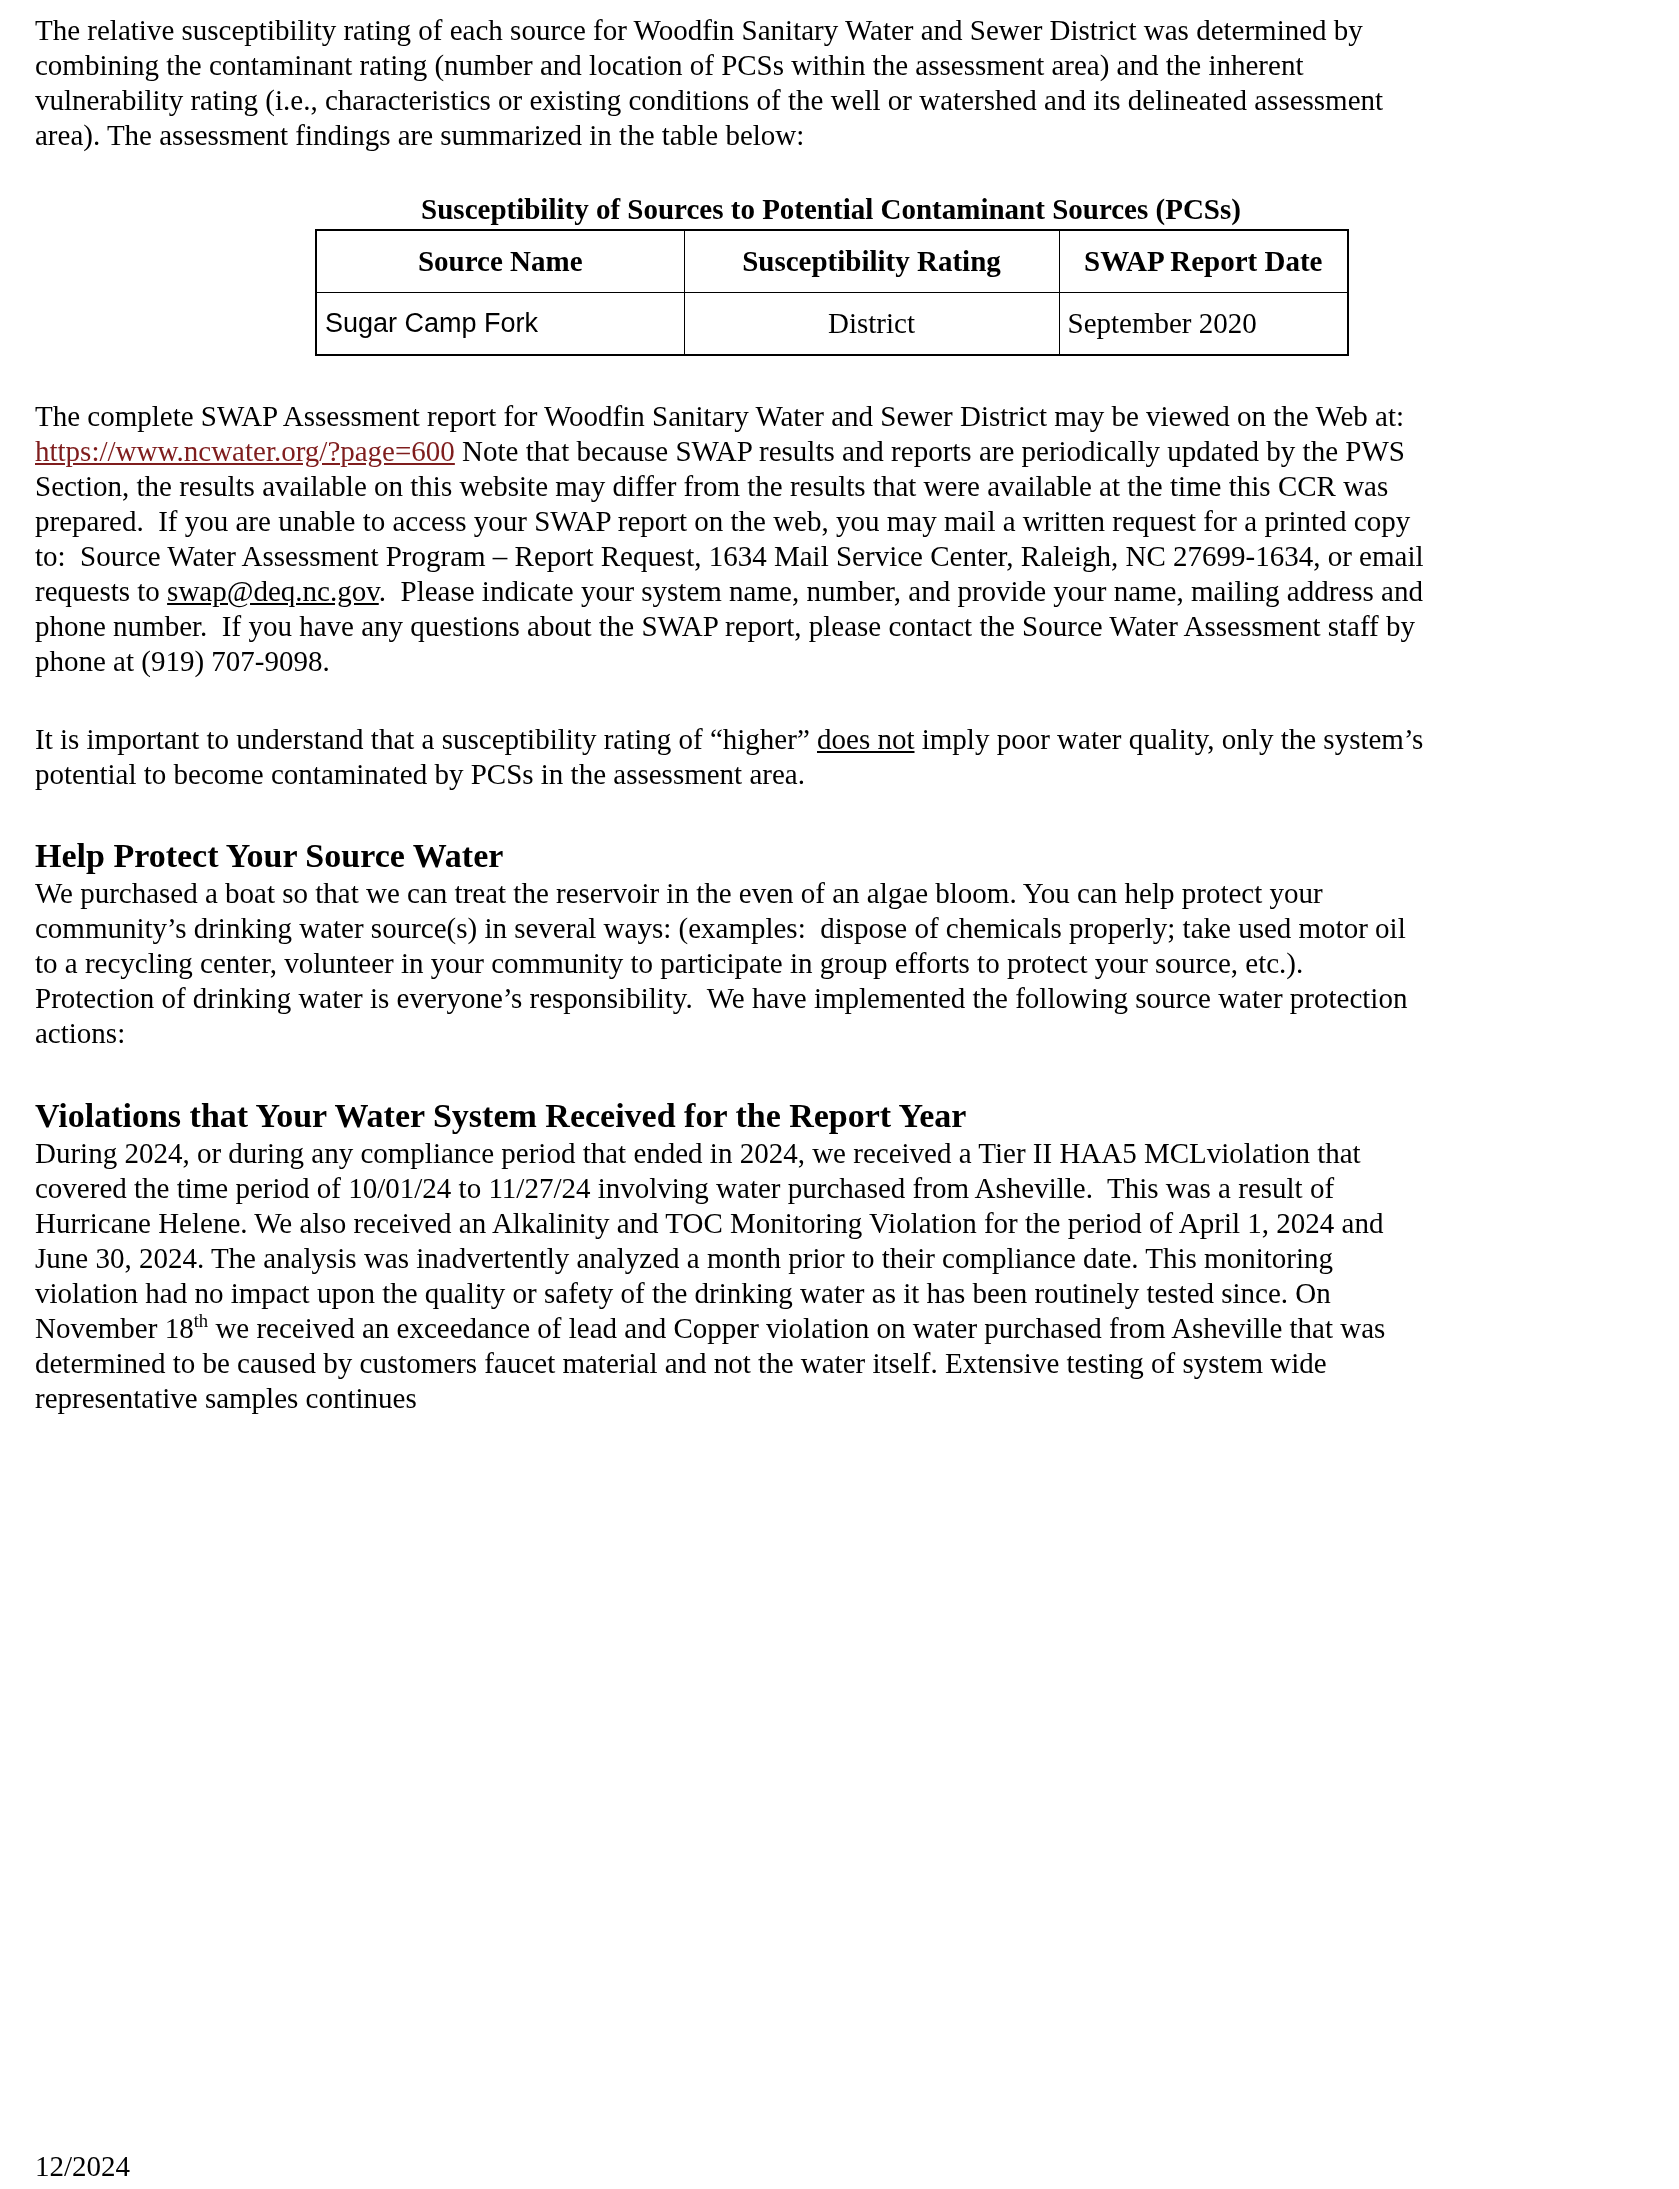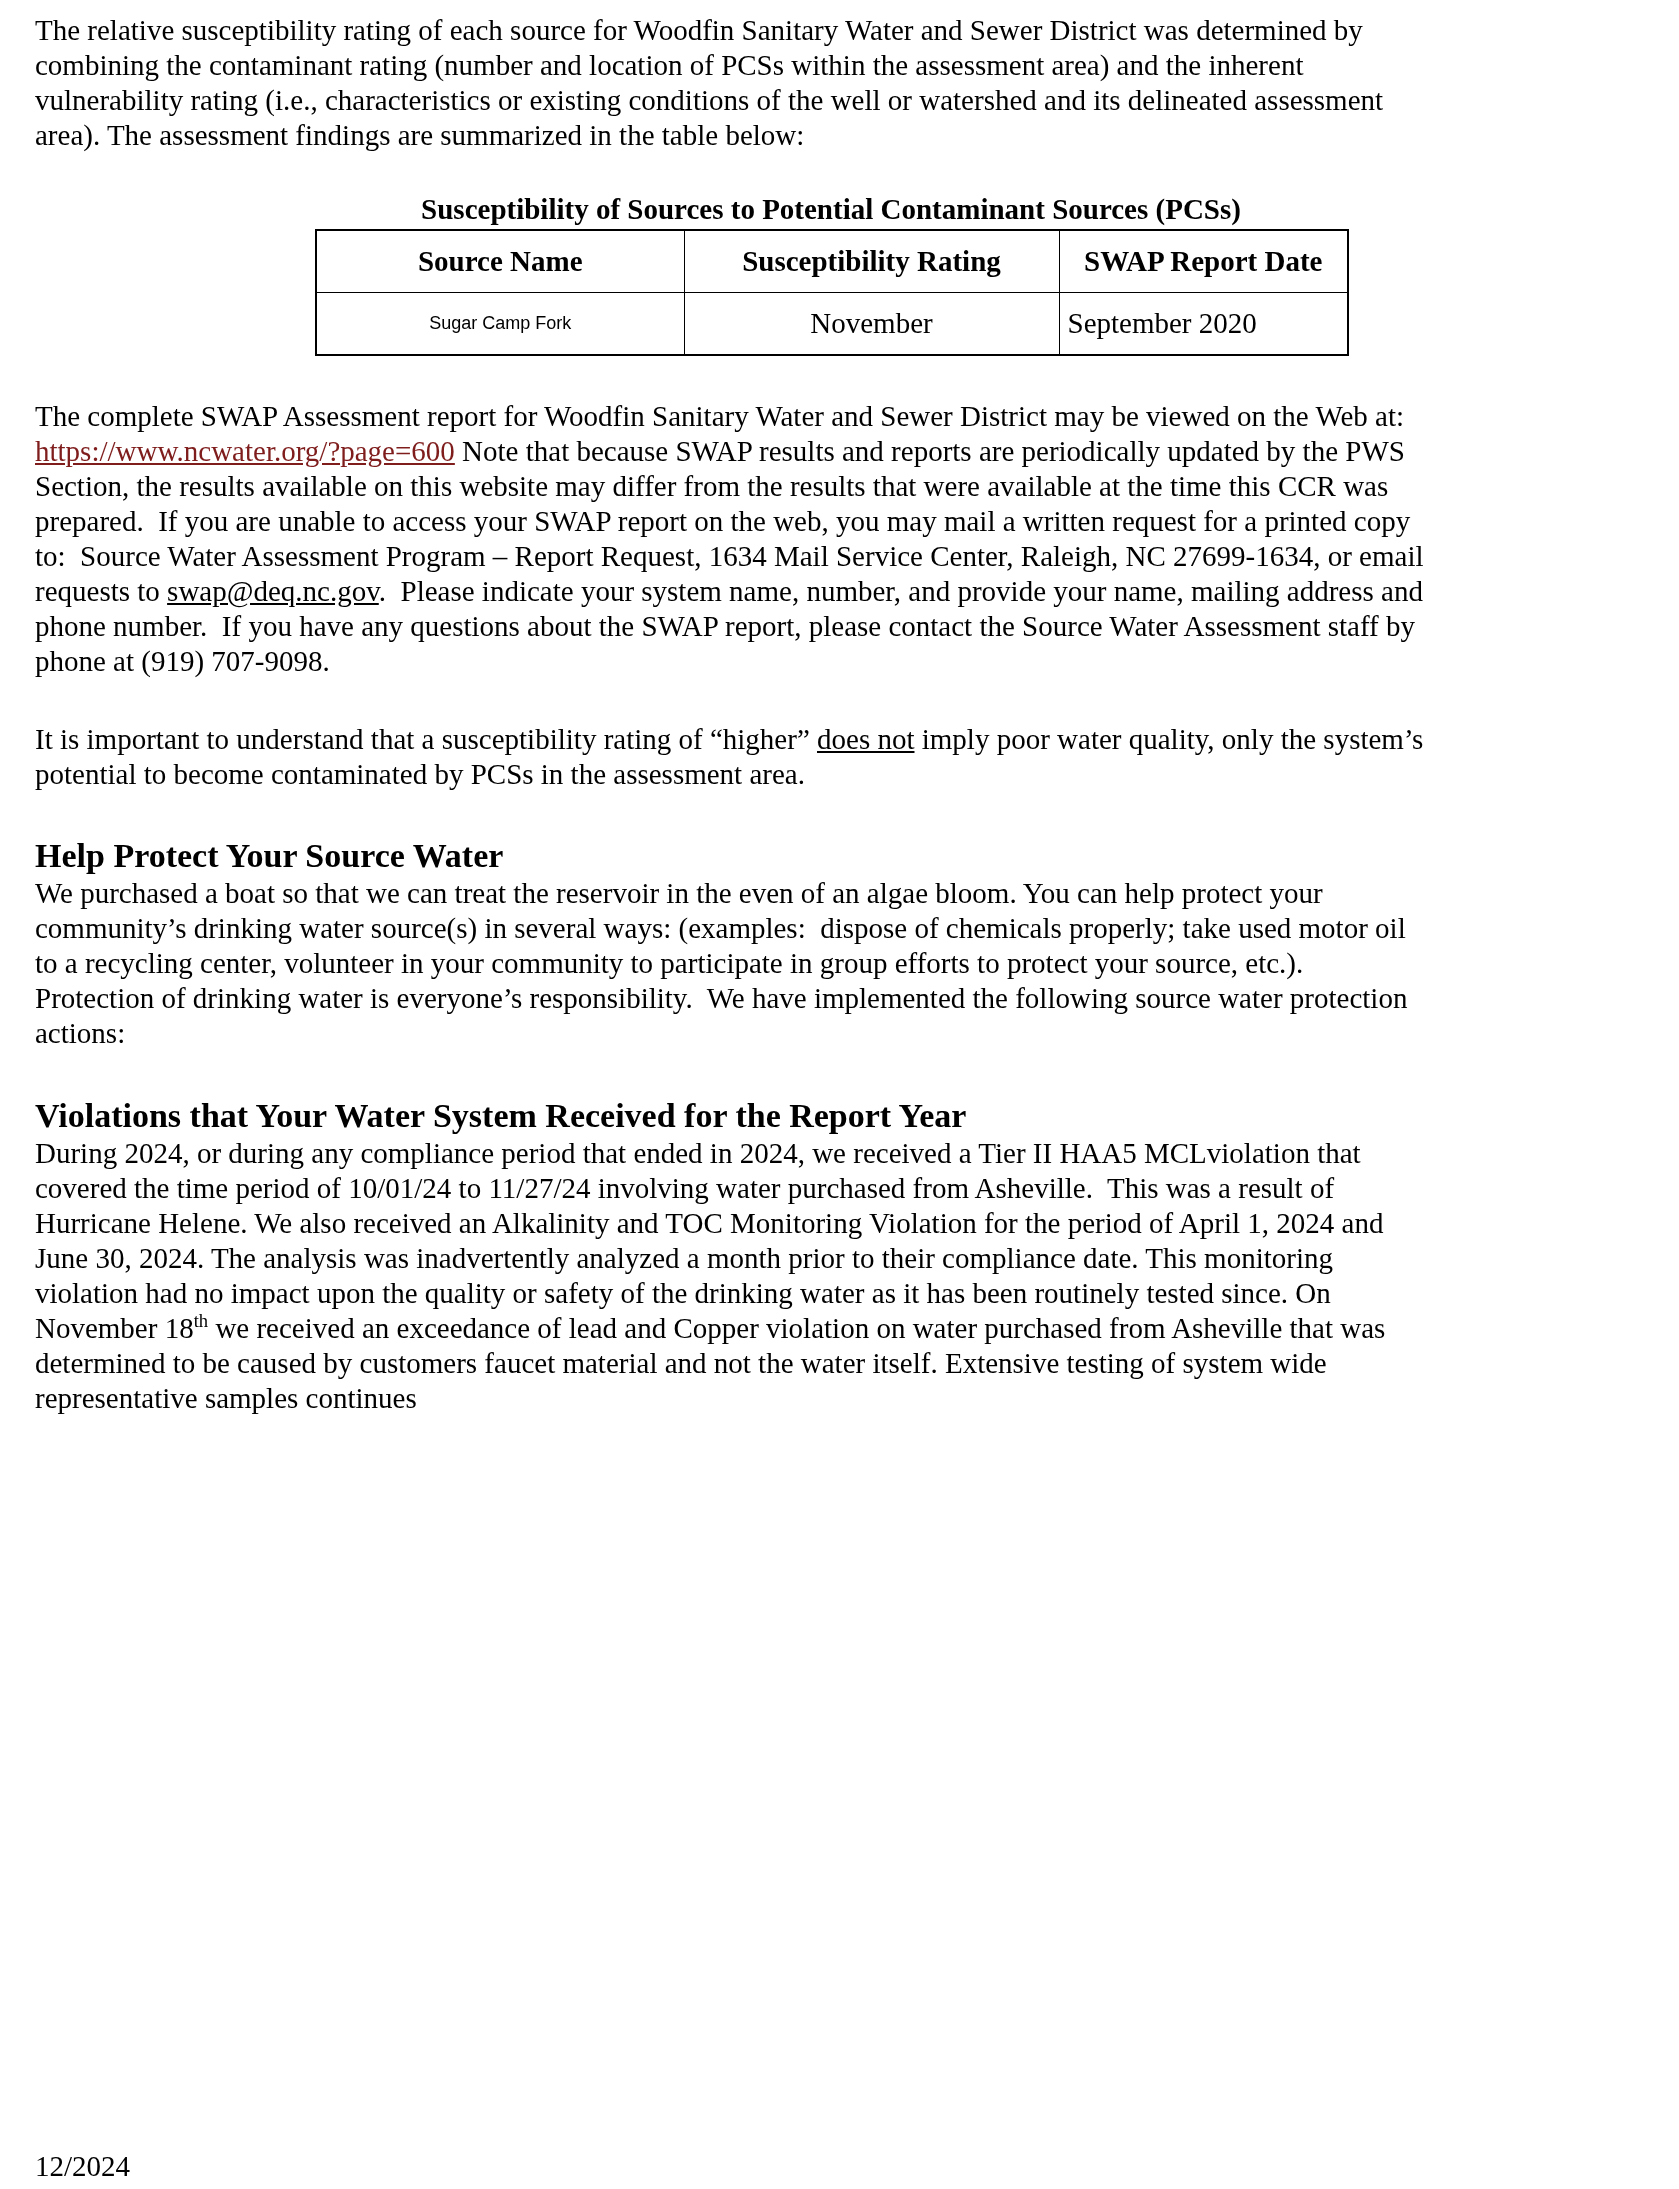--- a/index.html
+++ b/index.html
@@ -40,23 +40,23 @@
     border: 2.8px solid #000;
   }
   table.swap-table th, table.swap-table td {
     border: 1.9px solid #000;
     height: 45px;
     vertical-align: middle;
     padding: 8px;
   }
   table.swap-table th { font-weight: bold; text-align: center; font-size: 29px; }
   td.cell-source {
-    text-align: center;
+    text-align: left;
     font-family: "Liberation Sans", sans-serif;
-    font-size: 18px;
+    font-size: 27px;
   }
   td.cell-rating { text-align: center; }
   td.cell-date { text-align: left; padding-left: 7.5px; }
 
   .link {
     color: #7f1d1d;
     text-decoration: underline;
     cursor: pointer;
   }
   .u { text-decoration: underline; }
@@ -99,21 +99,21 @@
         <thead>
           <tr>
             <th>Source Name</th>
             <th>Susceptibility Rating</th>
             <th>SWAP Report Date</th>
           </tr>
         </thead>
         <tbody>
           <tr>
             <td class="cell-source">Sugar Camp Fork</td>
-            <td class="cell-rating">November</td>
+            <td class="cell-rating">District</td>
             <td class="cell-date">September 2020</td>
           </tr>
         </tbody>
       </table>
     </div>
 
     <p class="para-spacer"><span>The complete SWAP Assessment report for Woodfin Sanitary Water and Sewer District may be viewed on the Web at: </span><a class="link">https://www.ncwater.org/?page=600</a><span> Note that because SWAP results and reports are periodically updated by the PWS Section, the results available on this website may differ from the results that were available at the time this CCR was prepared.  If you are unable to access your SWAP report on the web, you may mail a written request for a printed copy to:  Source Water Assessment Program – Report Request, 1634 Mail Service Center, Raleigh, NC 27699-1634, or email requests to </span><span class="u">swap@deq.nc.gov</span><span>.  Please indicate your system name, number, and provide your name, mailing address and phone number.  If you have any questions about the SWAP report, please contact the Source Water Assessment staff by phone at (919) 707-9098.</span></p>
 
     <p class="para-spacer"><span>It is important to understand that a susceptibility rating of “higher” </span><span class="u">does not</span><span> imply poor water quality, only the system’s potential to become contaminated by PCSs in the assessment area.</span></p>
 

